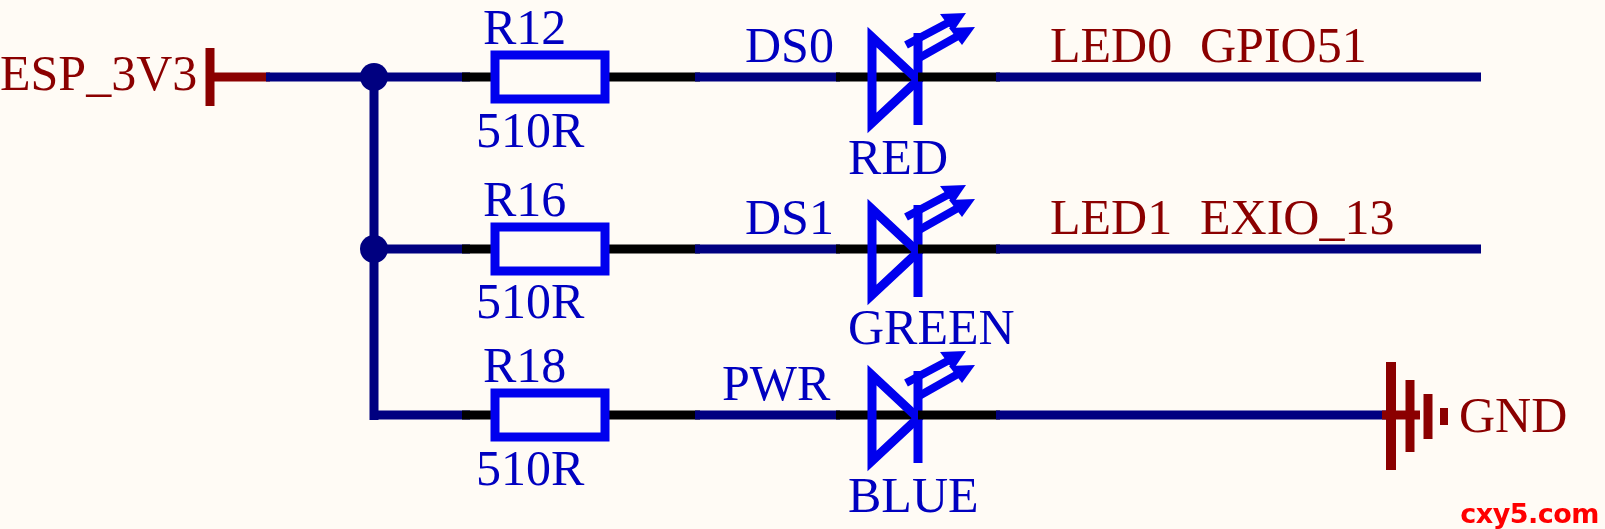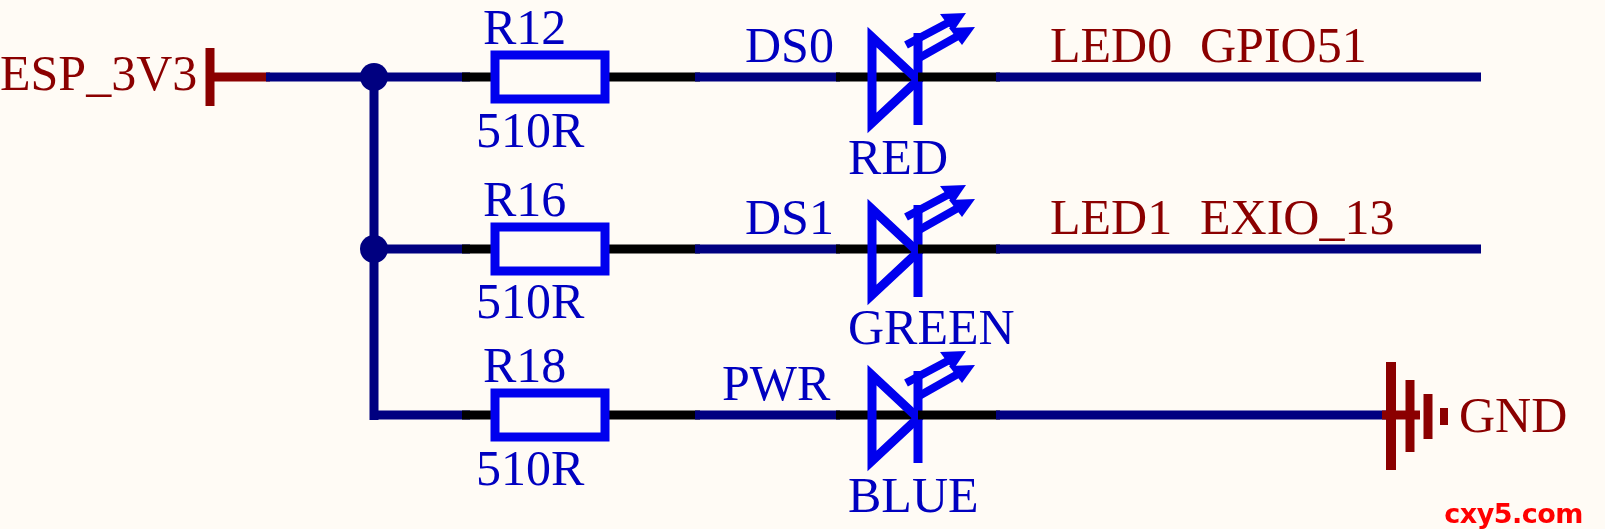--- a/index.html
+++ b/index.html
@@ -85,21 +85,21 @@
     fill: none;
   }
   .term-bar {
     stroke: #8b0000;
     stroke-width: 9;
     stroke-linecap: butt;
     fill: none;
   }
   #watermark {
     position: absolute;
-    right: 22px;
+    right: 6px;
     bottom: 2px;
     font-family: "DejaVu Sans", "Liberation Sans", sans-serif;
     font-weight: bold;
     font-size: 27px;
     color: #ff0000;
     letter-spacing: -0.5px;
     line-height: 1;
     white-space: nowrap;
   }
 </style>

